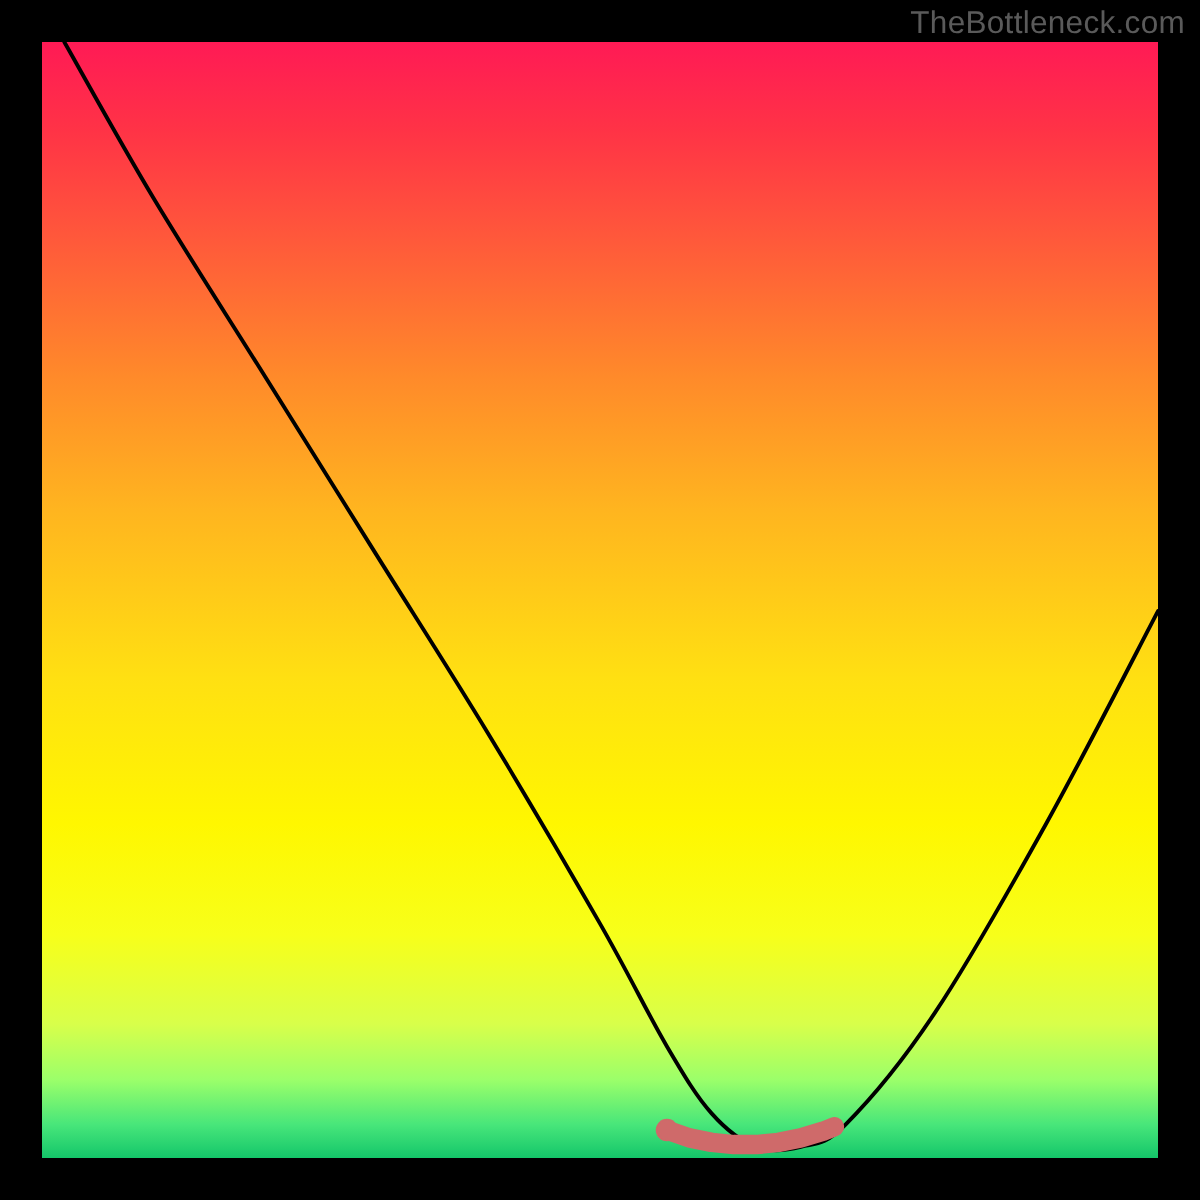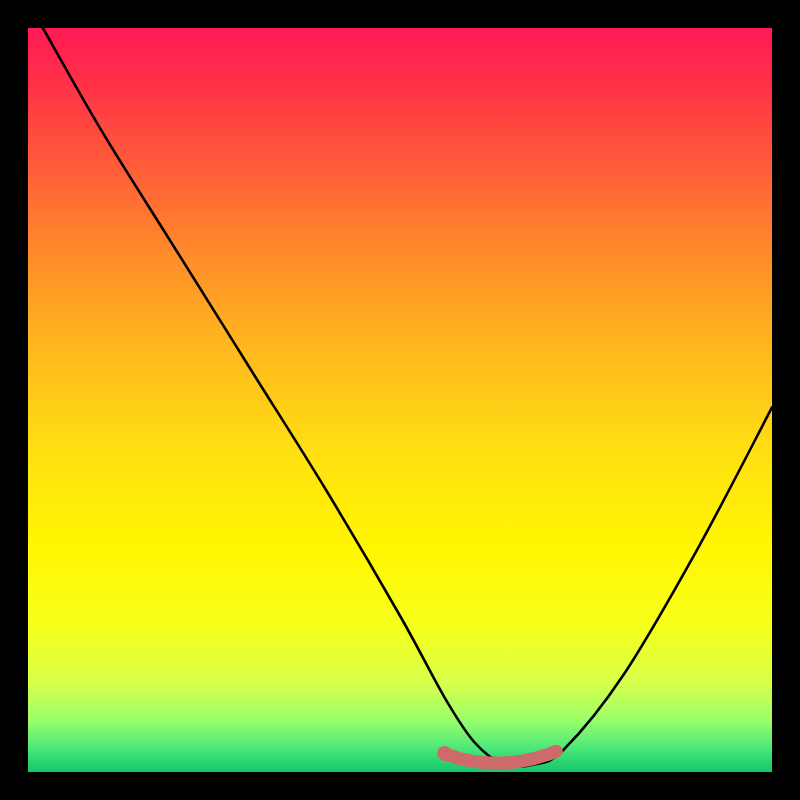--- a/index.html
+++ b/index.html
@@ -52,20 +52,21 @@
     top: 0;
     width: 744px;
     height: 744px;
     overflow: visible;
   }
 </style>
 </head>
 <body>
 
 <div class="wrap">
+  <div class="attribution">TheBottleneck.com</div>
 
   <div class="plot">
     <svg class="curve" viewBox="0 0 744 744" preserveAspectRatio="none">
       <path id="curve-path" fill="none" stroke-width="2.6" stroke-linecap="round" stroke-linejoin="round" d="M 14.88 0.00 C 24.80 17.36, 52.08 66.96, 74.40 104.16 C 96.72 141.36, 124.00 183.52, 148.80 223.20 C 173.60 262.88, 198.40 302.56, 223.20 342.24 C 248.00 381.92, 272.80 420.36, 297.60 461.28 C 322.40 502.20, 352.16 553.04, 372.00 587.76 C 391.84 622.48, 404.24 648.52, 416.64 669.60 C 429.04 690.68, 436.48 703.08, 446.40 714.24 C 456.32 725.40, 466.24 732.84, 476.16 736.56 C 486.08 740.28, 496.00 739.04, 505.92 736.56 C 515.84 734.08, 520.80 736.56, 535.68 721.68 C 550.56 706.80, 572.88 680.76, 595.20 647.28 C 617.52 613.80, 644.80 565.44, 669.60 520.80 C 694.40 476.16, 731.60 403.00, 744.00 379.44" stroke="#000000"></path>
       <g id="marker-group">
           <circle cx="416.64" cy="725.40" r="7.5" fill="#cf6a6a"></circle>
           <polyline points="416.64,725.40 431.52,730.61 446.40,733.58 461.28,735.07 476.16,735.07 491.04,733.58 505.92,730.61 520.80,726.14 528.24,723.17" fill="none" stroke="#cf6a6a" stroke-width="13" stroke-linecap="round" stroke-linejoin="round"></polyline>
         </g>
     </svg>
   </div>

